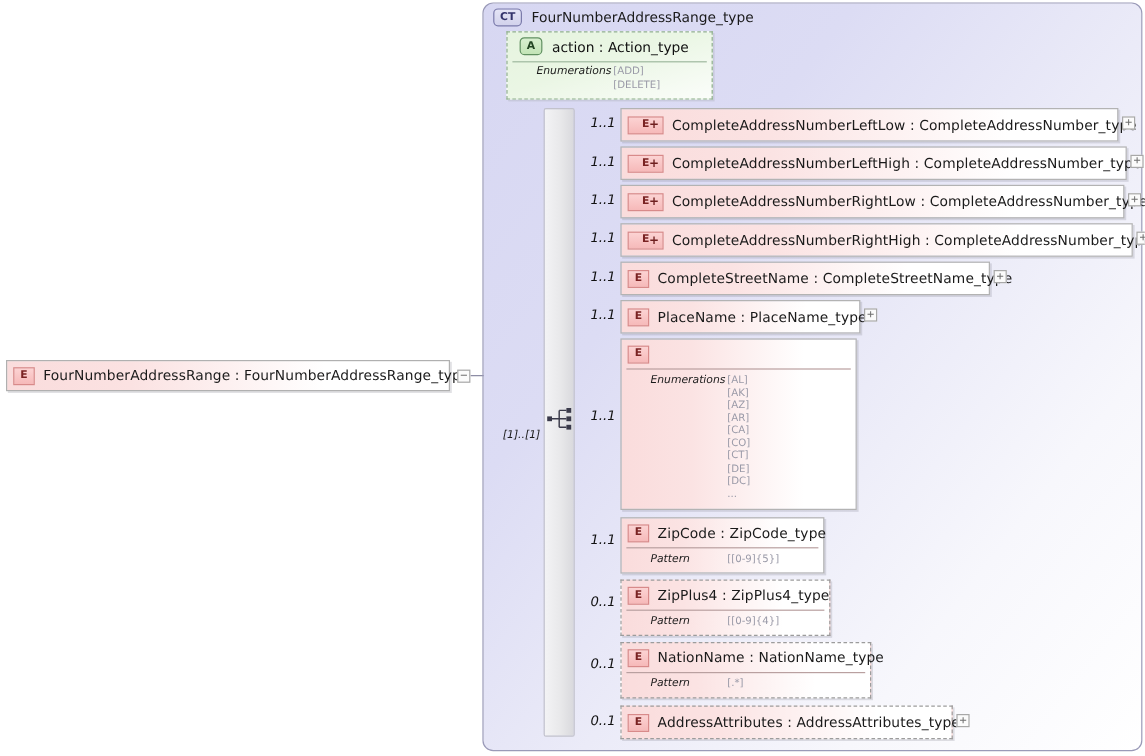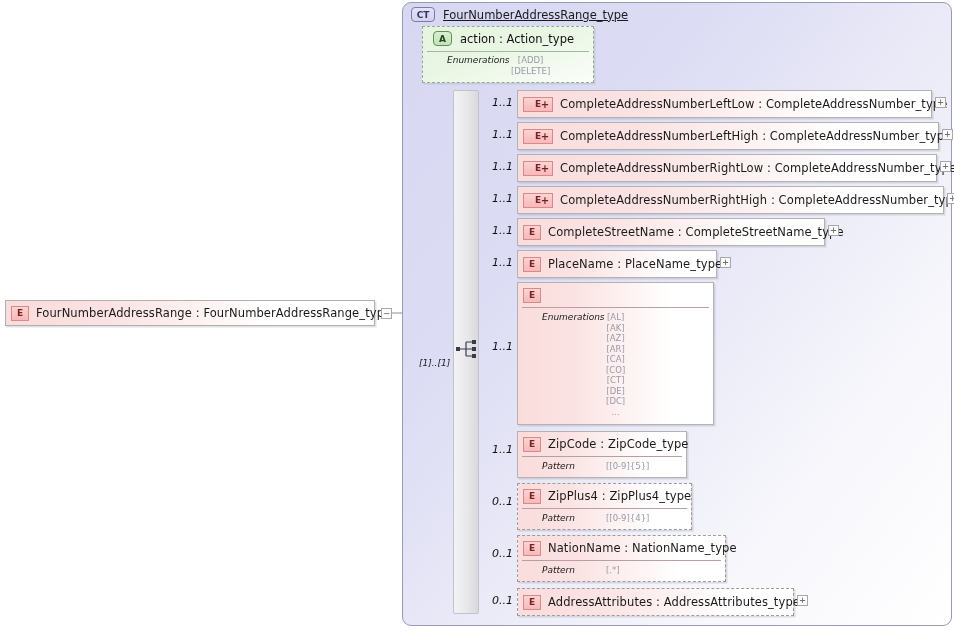--- a/index.html
+++ b/index.html
@@ -94,34 +94,34 @@
     height: 624px;
     box-sizing: border-box;
     border: 1px solid #9a9ab8;
     border-radius: 9px;
     background: linear-gradient(128deg, #d7d7f2 0%, #dcdcf4 30%, #ebebf8 55%, #f7f7fc 76%, #ffffff 100%);
     overflow: hidden;
   }
   #ct-header {
     position: absolute;
     left: 8px; top: 4px;
-    display: flex; align-items: center;
+    display: flex; 
   }
   .badge-ct {
     width: 24px; height: 15px;
     border: 1px solid #7b7bab;
     border-radius: 4px;
     background: linear-gradient(to bottom, #e4e4f5, #d2d2ec);
     color: #33336b;
     font-size: 9px; font-weight: bold;
     display: flex; align-items: center; justify-content: center;
     margin-right: 8px;
     box-sizing: border-box;
   }
-  #ct-title { font-size: 11.5px; color: #1a1a1a; white-space: nowrap; text-decoration: underline; }
+  #ct-title { font-size: 11.5px; color: #1a1a1a; white-space: nowrap; }
 
   
   #attr-box {
     position: absolute;
     left: 422px;
     top: 26px;
     width: 172px;
     border: 1px dashed #8fae8f;
     background: linear-gradient(to bottom right, #e6f4df 0%, #eaf6e4 45%, #fbfdfa 100%);
     box-sizing: border-box;
@@ -139,21 +139,21 @@
     padding: 3px 6px 6px 8px;
   }
   .facet-label {
     font-style: italic;
     font-size: 9px;
     color: #1a1a1a;
     width: 64px;
     flex: 0 0 auto;
     margin-left: 16px;
   }
-  .facet-values { font-size: 8.5px; color: #9a9aa8; line-height: 10.5px; font-family: "DejaVu Sans", sans-serif; text-align: center; }
+  .facet-values { font-size: 8.5px; color: #9a9aa8; line-height: 10.5px; font-family: "DejaVu Sans", sans-serif; }
 
   
   #seq-bar {
     position: absolute;
     left: 453px;
     top: 90px;
     width: 26px;
     height: 524px;
     background: linear-gradient(to right, #f3f3f5 0%, #e8e8ea 55%, #d9d9dd 100%);
     border: 1px solid #c2c2cc;

